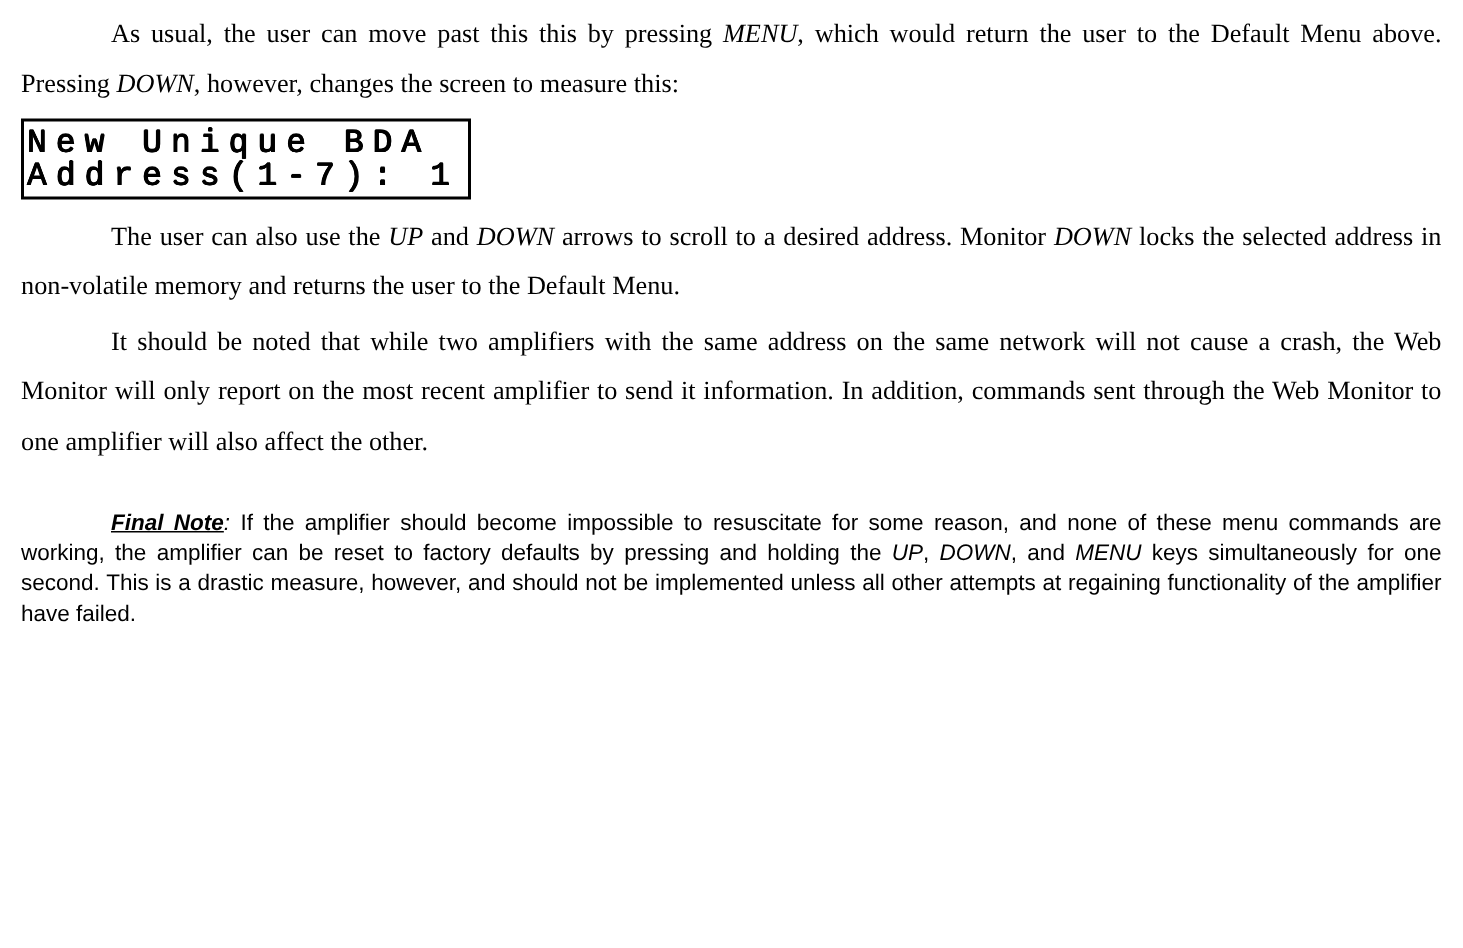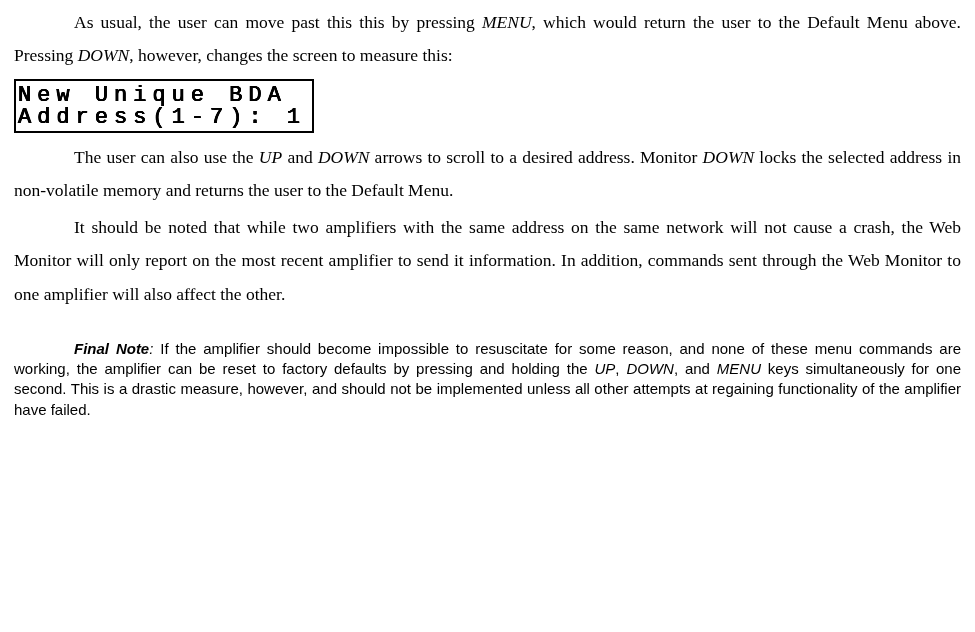--- a/index.html
+++ b/index.html
@@ -46,20 +46,21 @@
   .final-block {
     font-family: Arial, Helvetica, sans-serif;
     font-size: 15px;
     line-height: 1.35;
     text-align: justify;
     margin-top: 28px;
   }
   .final-label {
     font-weight: bold;
     font-style: italic;
+    text-decoration: underline;
   }
   .fi { font-style: italic; }
 </style>
 </head>
 <body>
 
 
 
 <p class="para">
   <span class="indent"></span><span>As usual, the user can move past this this by pressing </span><span class="italic">MENU</span><span>, which would return the user to the Default Menu above.  Pressing </span><span class="italic">DOWN</span><span>, however, changes the screen to measure this:</span>

